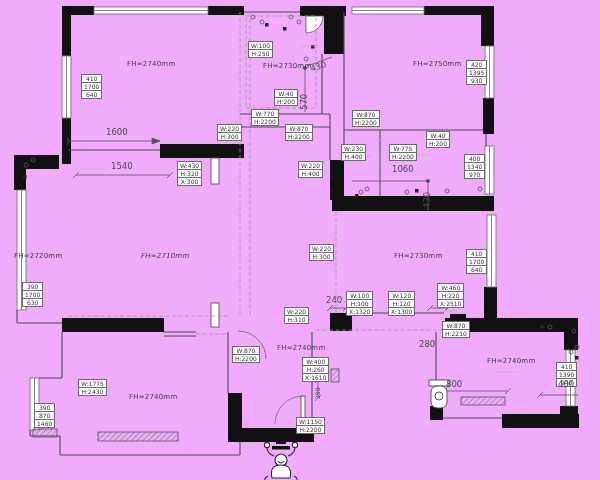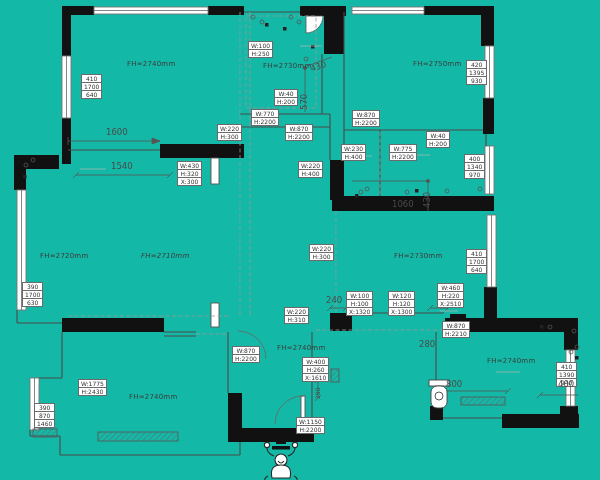--- a/index.html
+++ b/index.html
@@ -1,17 +1,17 @@
 <!DOCTYPE html>
 <html><head>
 <meta charset="utf-8">
 <style>
   html,body{margin:0;padding:0;background:#fff;}
   #plan{
-    position:relative;width:600px;height:480px;background:#14b8a6;
+    position:relative;width:600px;height:480px;background:#f0abfc;
     font-family:"DejaVu Sans","Liberation Sans",sans-serif;overflow:hidden;
   }
   #plan svg{position:absolute;left:0;top:0;}
   #labels{position:absolute;left:0;top:0;width:600px;height:480px;}
   .fh{
     position:absolute;font-size:7px;color:#3b3b3b;letter-spacing:.2px;
     white-space:nowrap;background:transparent;
   }
   .tagbox{position:absolute;display:flex;flex-direction:column;align-items:stretch;}
   .tagbox .cell{
@@ -203,21 +203,21 @@
     <path d="M278,461 q3,4 6,0" fill="none"></path>
     <path d="M272,478 q-3,-13 9,-13 q12,0 9,13 z"></path>
     <path d="M268,476 q-4,2 -3,4 M294,476 q4,2 3,4" fill="none"></path>
   </g>
 </svg>
 
 <div id="labels">
       <div class="fh" style="left: 127px; top: 60px;">FH=2740mm</div>
       <div class="fh" style="left: 263px; top: 62px;">FH=2730mm</div>
       <div class="fh" style="left: 394px; top: 60px; margin-left: 19px;">FH=2750mm</div>
-      <div class="fh" style="left: 40px; top: 252px;">FH=2720mm</div>
+      <div class="fh" style="left: 14px; top: 252px;">FH=2720mm</div>
       <div class="fh" style="left: 141px; top: 252px; font-style: italic;">FH=2710mm</div>
       <div class="fh" style="left: 394px; top: 252px;">FH=2730mm</div>
       <div class="fh" style="left: 129px; top: 393px;">FH=2740mm</div>
       <div class="fh" style="left: 277px; top: 344px;">FH=2740mm</div>
       <div class="fh" style="left: 487px; top: 357px;">FH=2740mm</div>
       <div class="tagbox" style="left: 81px; top: 75px;">
         <div class="cell">410</div>
         <div class="cell">1700</div>
         <div class="cell">640</div>
       </div>
@@ -337,21 +337,21 @@
         <div class="cell">H:2200</div>
       </div>
       <div class="tagbox" style="left: 78px; top: 380px;">
         <div class="cell">W:1775</div>
         <div class="cell">H:2430</div>
       </div>
       <div class="dim" style="left: 106px; top: 127px;">1600</div>
       <div class="dim" style="left: 111px; top: 161px;">1540</div>
       <div class="dim" style="left: 309px; top: 64px; transform: rotate(-18deg);">430</div>
       <div class="dim" style="left: 299px; top: 110px; transform: rotate(-90deg);">570</div>
-      <div class="dim" style="left: 392px; top: 164px; margin-top: 35px;">1060</div>
+      <div class="dim" style="left: 392px; top: 164px;">1060</div>
       <div class="dim" style="left: 422px; top: 208px; transform: rotate(-90deg);">430</div>
       <div class="dim" style="left: 326px; top: 295px;">240</div>
       <div class="dim" style="left: 419px; top: 295px; margin-top: 44px;">280</div>
       <div class="dim small" style="left: 314px; top: 399px; transform: rotate(-90deg);">290</div>
       <div class="dim" style="left: 446px; top: 379px;">800</div>
       <div class="dim" style="left: 558px; top: 379px;">400</div>
     </div>
 
 </div>
 

